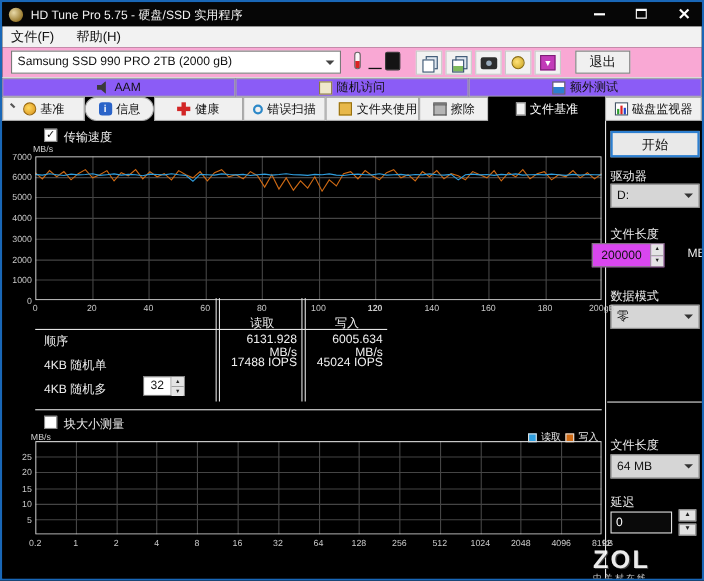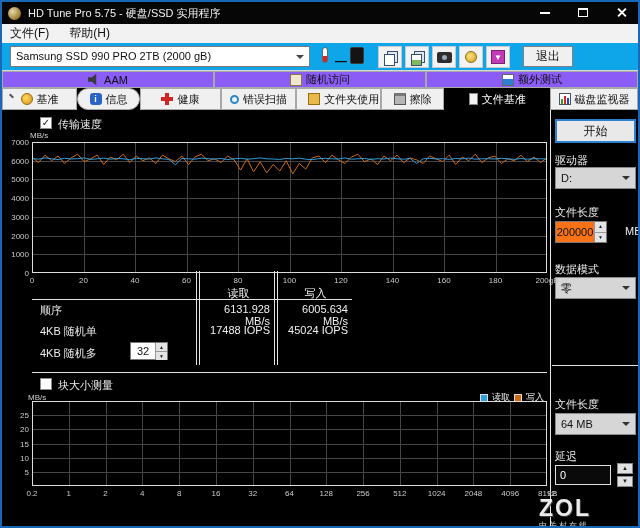--- a/index.html
+++ b/index.html
@@ -19,21 +19,21 @@
   .glyph-max { width:10px; height:9px; border:1px solid #fff; border-top:2px solid #fff; }
   .glyph-close { position:relative; width:11px; height:11px; }
   .glyph-close::before,.glyph-close::after { content:""; position:absolute; left:5px; top:0;
       width:2px; height:11px; background:#fff; }
   .glyph-close::before { transform:rotate(45deg); } .glyph-close::after { transform:rotate(-45deg); }
 
   
   .menubar { position:absolute; left:0; top:22px; right:0; height:19px; background:#f2f2f2;
              display:flex; align-items:center; gap:20px; padding-left:8px; }
   .menu-item { font-size:12px; color:#111; }
-  .toolbar { position:absolute; left:0; top:41px; right:0; height:28px; background:#0ea5e9;
+  .toolbar { position:absolute; left:0; top:41px; right:0; height:28px; background:#f9a8d4;
              border-bottom:1px solid #d9d9d9; }
   .drive-select { position:absolute; left:8px; top:3px; width:300px; height:21px; background:#fff;
              border:1px solid #7a7a7a; font-size:11px; color:#111; line-height:19px; padding-left:5px; }
   .drive-select .chev { position:absolute; right:5px; top:8px; width:0; height:0;
              border:4px solid transparent; border-top-color:#444; }
   .thermo { position:absolute; left:320px; top:4px; width:6px; height:16px; border:1px solid #666;
             border-radius:3px; background:linear-gradient(to top,#d22 45%,#f8f8f8 45%); }
   .temp-dash { position:absolute; left:333px; top:11px; font-size:12px; color:#111; font-weight:bold; }
   .disk-ico { position:absolute; left:348px; top:4px; width:14px; height:17px; background:#141414;
               border:1px solid #3a3a3a; border-radius:2px; }
@@ -320,21 +320,21 @@
     <div class="panel-sep"></div>
     <div class="start-btn">开始</div>
 
     <span class="lbl" style="left:553px;top:43px;">驱动器</span>
     <div class="dd" style="left:553px;top:57px;width:81px;">
       <span>D:</span>
       <span class="chev"></span>
     </div>
 
     <span class="lbl" style="left:553px;top:95px;">文件长度</span>
-    <div class="spinbox" style="left:553px;top:111px;width:52px;height:22px;background:#f97316;">
+    <div class="spinbox" style="left:536px;top:111px;width:66px;height:22px;background:#d946ef;">
       <span class="val" style="line-height:20px;">200000</span>
       <span class="spincol">
           <span>▲</span>
           <span>▼</span>
         </span>
     </div>
     <span class="lbl" style="left:623px;top:115px;">MB</span>
 
     <span class="lbl" style="left:553px;top:152px;">数据模式</span>
     <div class="dd" style="left:553px;top:167px;width:81px;">
@@ -366,21 +366,21 @@
       <span class="tick y" style="left: 3px; top: 102.857px;">3000</span>
       <span class="tick y" style="left: 3px; top: 121.571px;">2000</span>
       <span class="tick y" style="left: 3px; top: 140.286px;">1000</span>
       <span class="tick y" style="left: 3px; top: 159px;">0</span>
       <span class="tick x" style="left: 30px; top: 166px;">0</span>
       <span class="tick x" style="left: 81.5px; top: 166px;">20</span>
       <span class="tick x" style="left: 133px; top: 166px;">40</span>
       <span class="tick x" style="left: 184.5px; top: 166px;">60</span>
       <span class="tick x" style="left: 236px; top: 166px;">80</span>
       <span class="tick x" style="left: 287.5px; top: 166px;">100</span>
-      <span class="tick x" style="left: 339px; top: 166px;">120</span>
+      <span class="tick x" style="left: 339px; top: 166px; font-weight: bold;">120</span>
       <span class="tick x" style="left: 390.5px; top: 166px;">140</span>
       <span class="tick x" style="left: 442px; top: 166px;">160</span>
       <span class="tick x" style="left: 493.5px; top: 166px;">180</span>
       <span class="tick x" style="left: 545px; top: 166px;">200gB</span>
       <span class="tick y" style="left: 3px; top: 301.167px;">25</span>
       <span class="tick y" style="left: 3px; top: 315.333px;">20</span>
       <span class="tick y" style="left: 3px; top: 329.5px;">15</span>
       <span class="tick y" style="left: 3px; top: 343.667px;">10</span>
       <span class="tick y" style="left: 3px; top: 357.833px;">5</span>
       <span class="tick x" style="left: 30px; top: 379px;">0.2</span>

